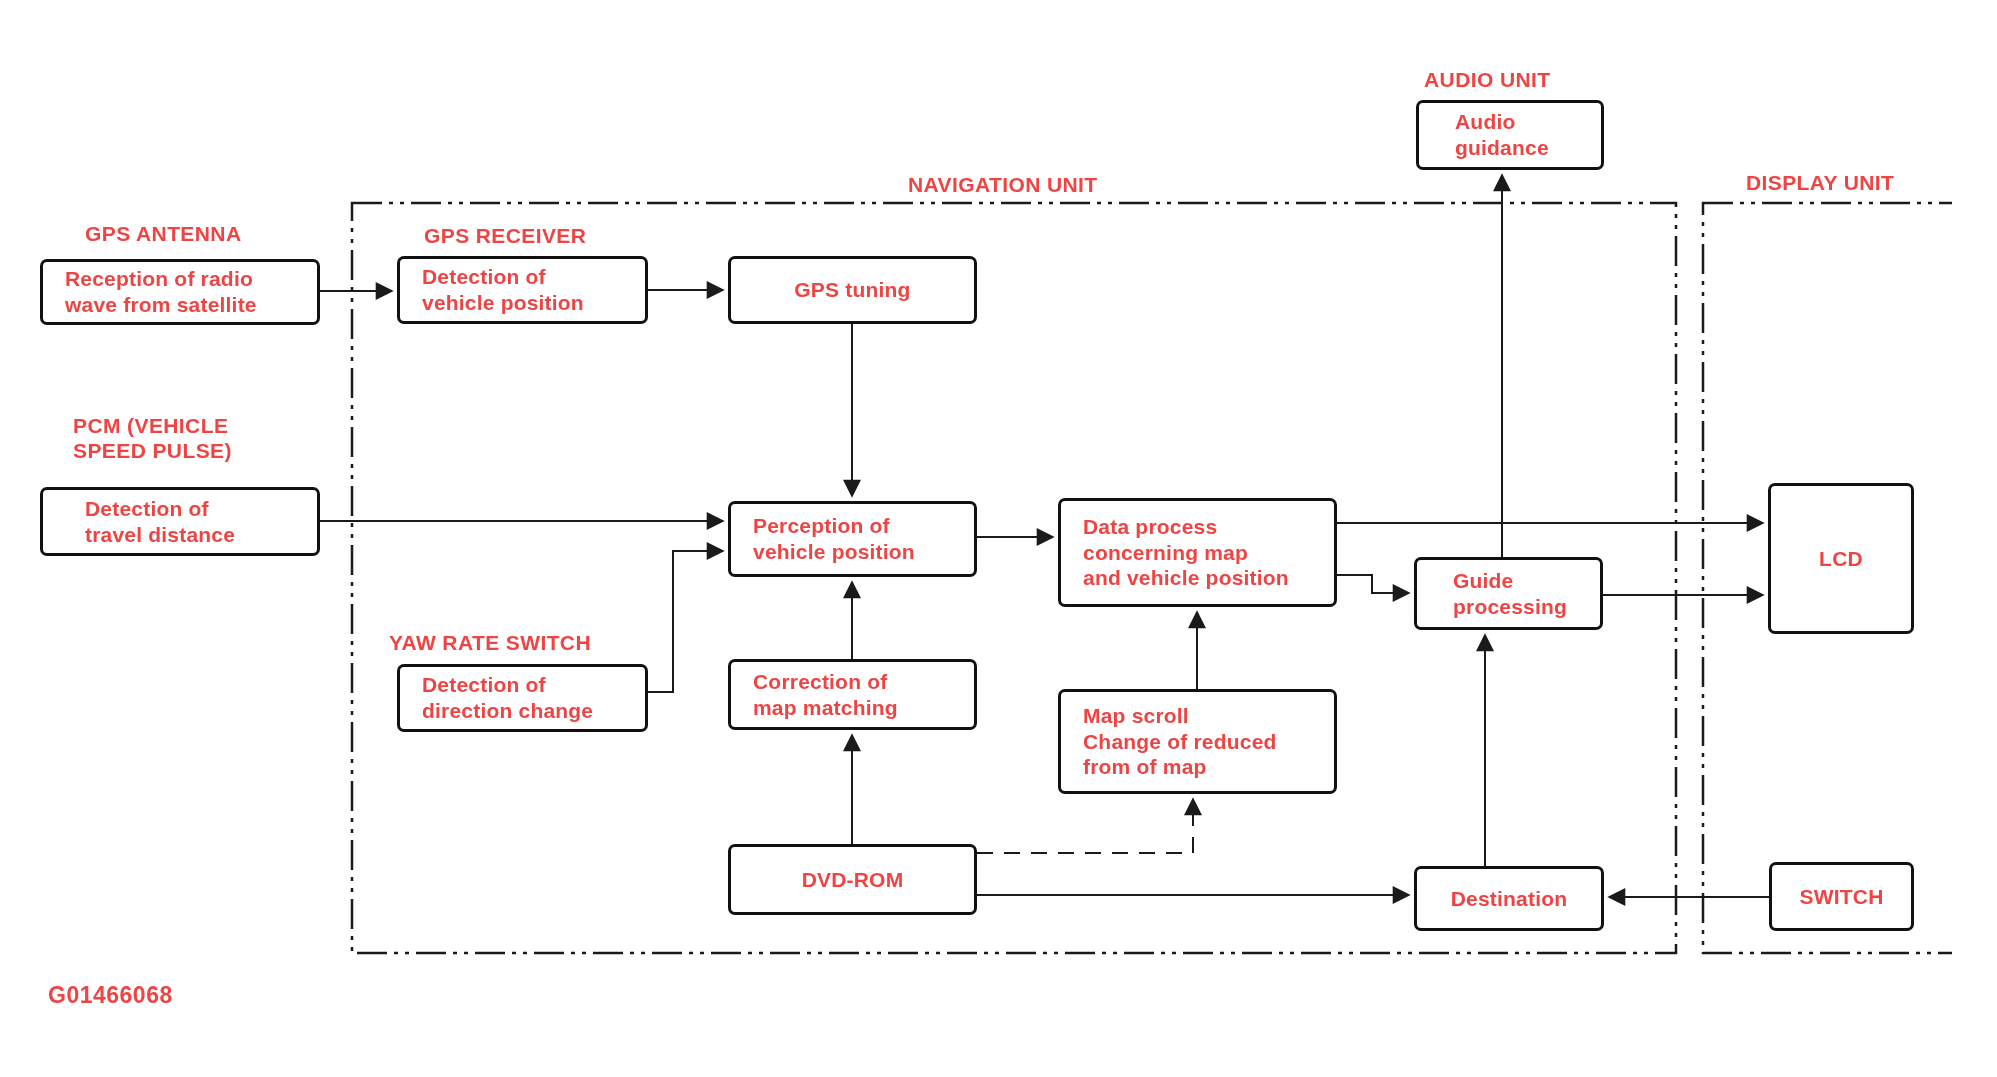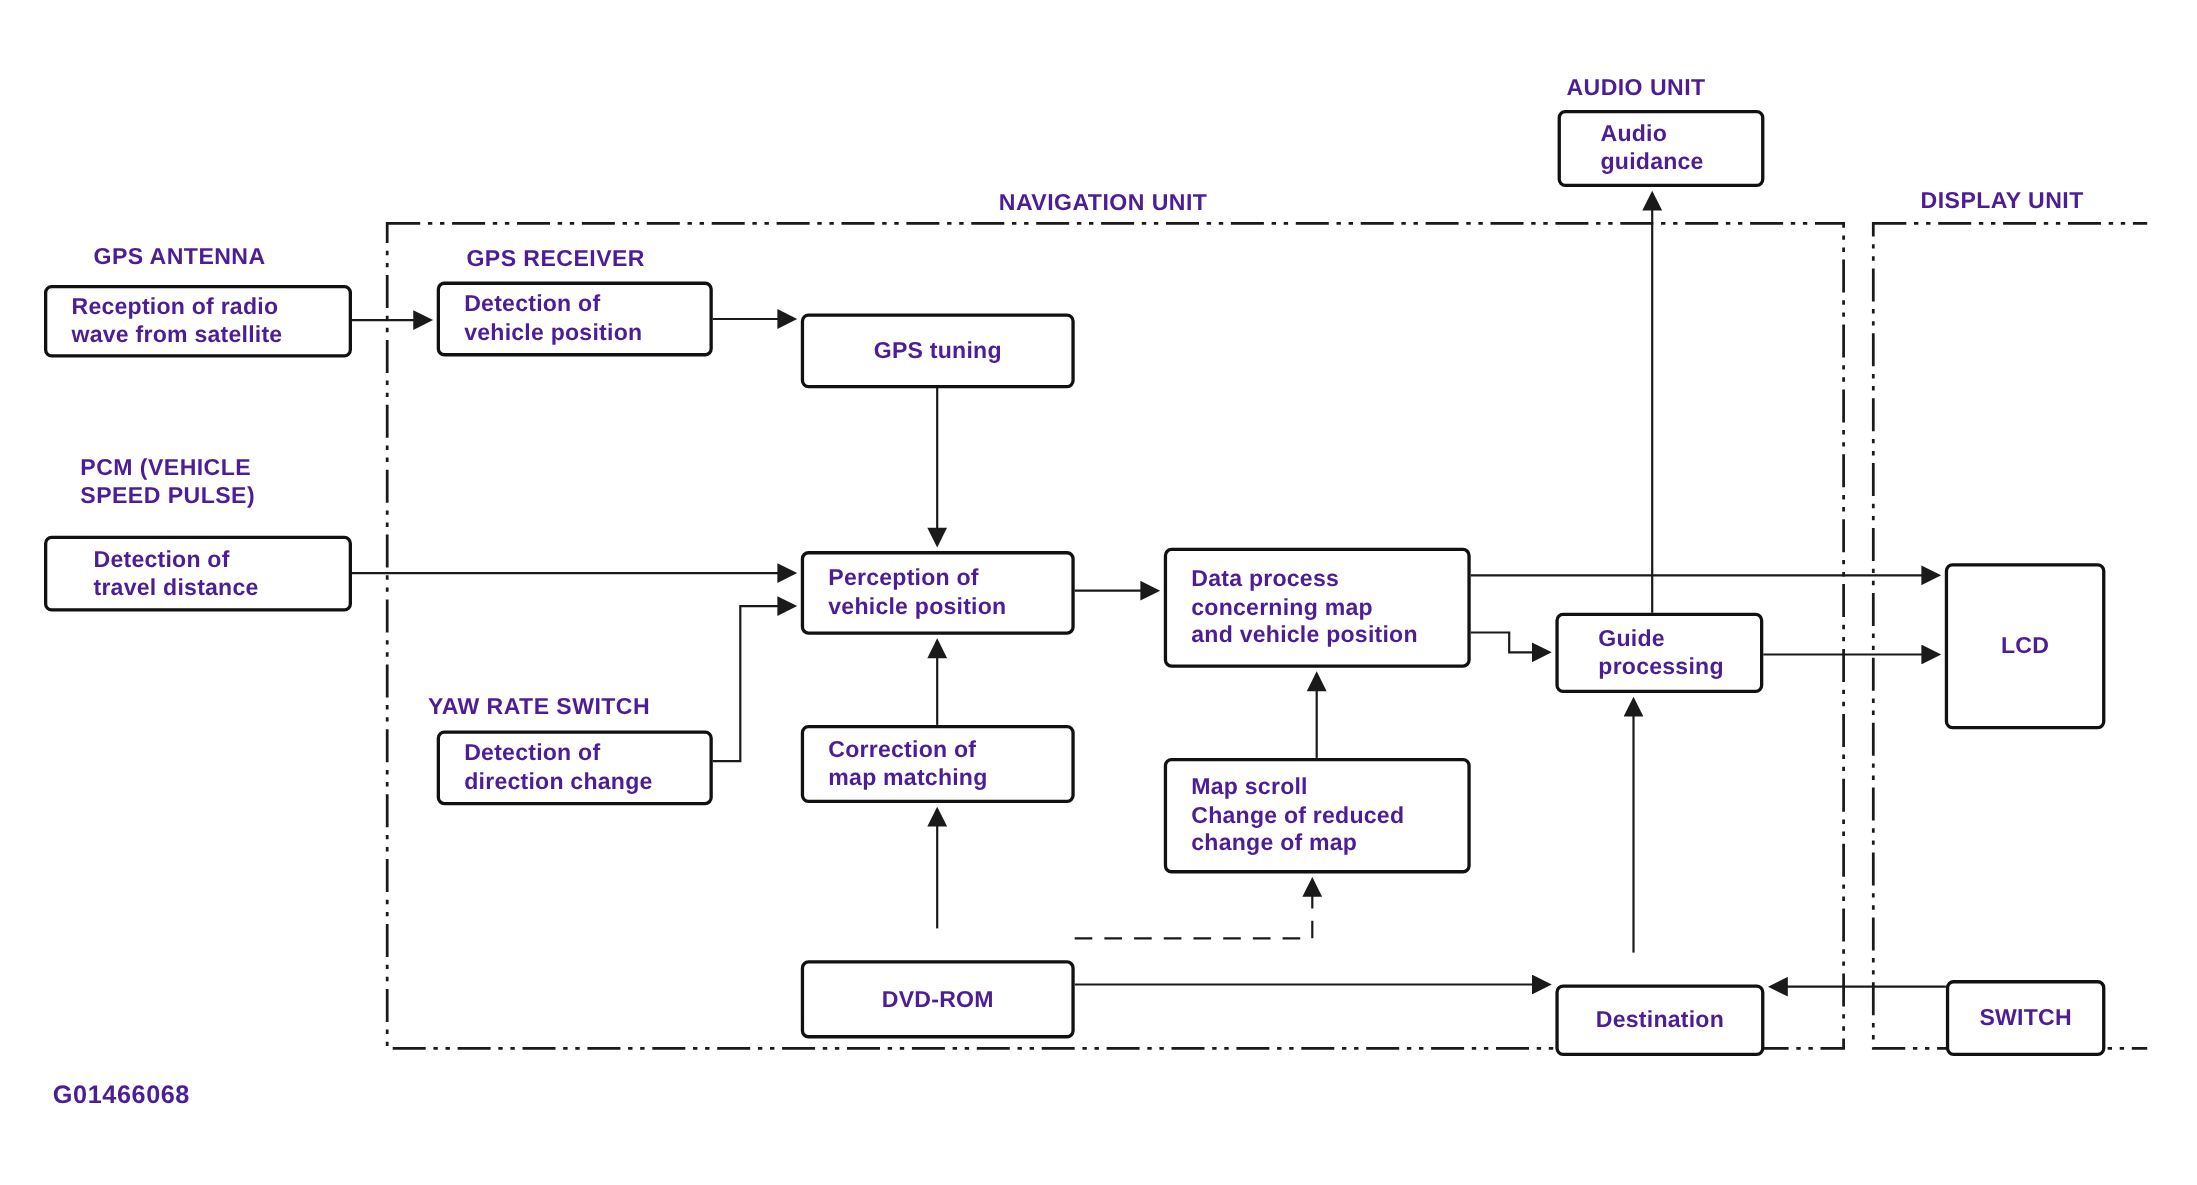--- a/index.html
+++ b/index.html
@@ -1,39 +1,39 @@
 <!DOCTYPE html>
 <html><head>
 <meta charset="utf-8">
 <style>
   html,body{margin:0;padding:0;background:#fff;}
   #canvas{
     position:relative;
     width:1952px;height:1077px;
     background:#fff;
     font-family:"Liberation Sans", sans-serif;
-    color:#4c1d95;
+    color:#ef4444;
     overflow:hidden;
   }
   svg.wires{position:absolute;left:0;top:0;width:1997px;height:1077px;}
   .box{
     position:absolute;
     border:3px solid #111;
     border-radius:7px;
     background:#fff;
     display:flex;
     align-items:center;
     font-size:21px;
     font-weight:bold;
     line-height:1.22;
     white-space:pre-line;
     letter-spacing:.2px;
     box-sizing:border-box;
   }
-  .box.center{justify-content:center;text-align:center;margin-top:29px;}
+  .box.center{justify-content:center;text-align:center;}
   .box.pad{padding-left:22px;}
   .box.pad-42{padding-left:42px;}
   .box.pad-36{padding-left:36px;}
   .lbl{
     position:absolute;
     font-size:21px;
     font-weight:bold;
     letter-spacing:.4px;
     white-space:pre-line;
     line-height:1.18;
@@ -106,20 +106,20 @@
 and vehicle position</div>
   <div class="box pad-36" style="left:1414px;top:557px;width:189px;height:73px">Guide
 processing</div>
   <div class="box center" style="left:1768px;top:483px;width:146px;height:151px">LCD</div>
   <div class="box pad" style="left:397px;top:664px;width:251px;height:68px">Detection of
 direction change</div>
   <div class="box pad" style="left:728px;top:659px;width:249px;height:71px">Correction of
 map matching</div>
   <div class="box pad" style="left:1058px;top:689px;width:279px;height:105px">Map scroll
 Change of reduced
-change of map</div>
+from of map</div>
   <div class="box center" style="left:728px;top:844px;width:249px;height:71px">DVD-ROM</div>
   <div class="box center" style="left:1414px;top:866px;width:190px;height:65px">Destination</div>
   <div class="box center" style="left:1769px;top:862px;width:145px;height:69px">SWITCH</div>
 
   <div class="figid" style="left:48px;top:982px">G01466068</div>
 
 </div>
 
 </body></html>

